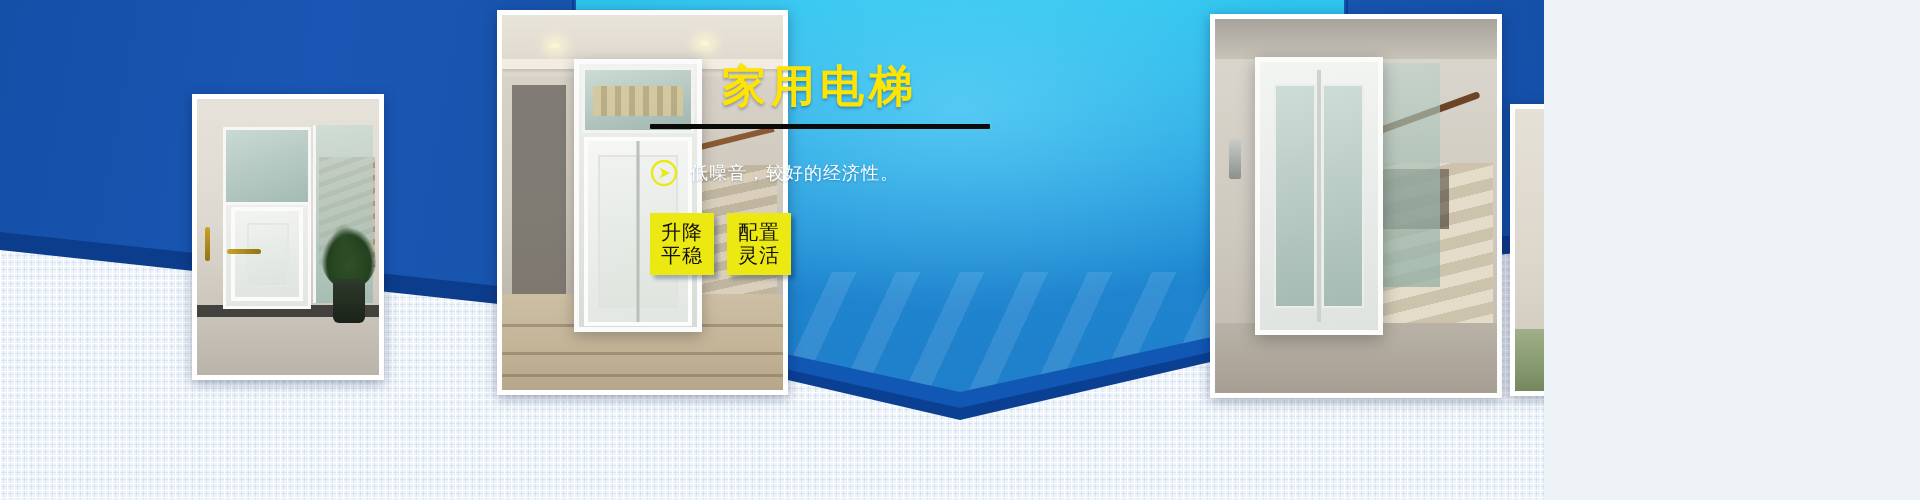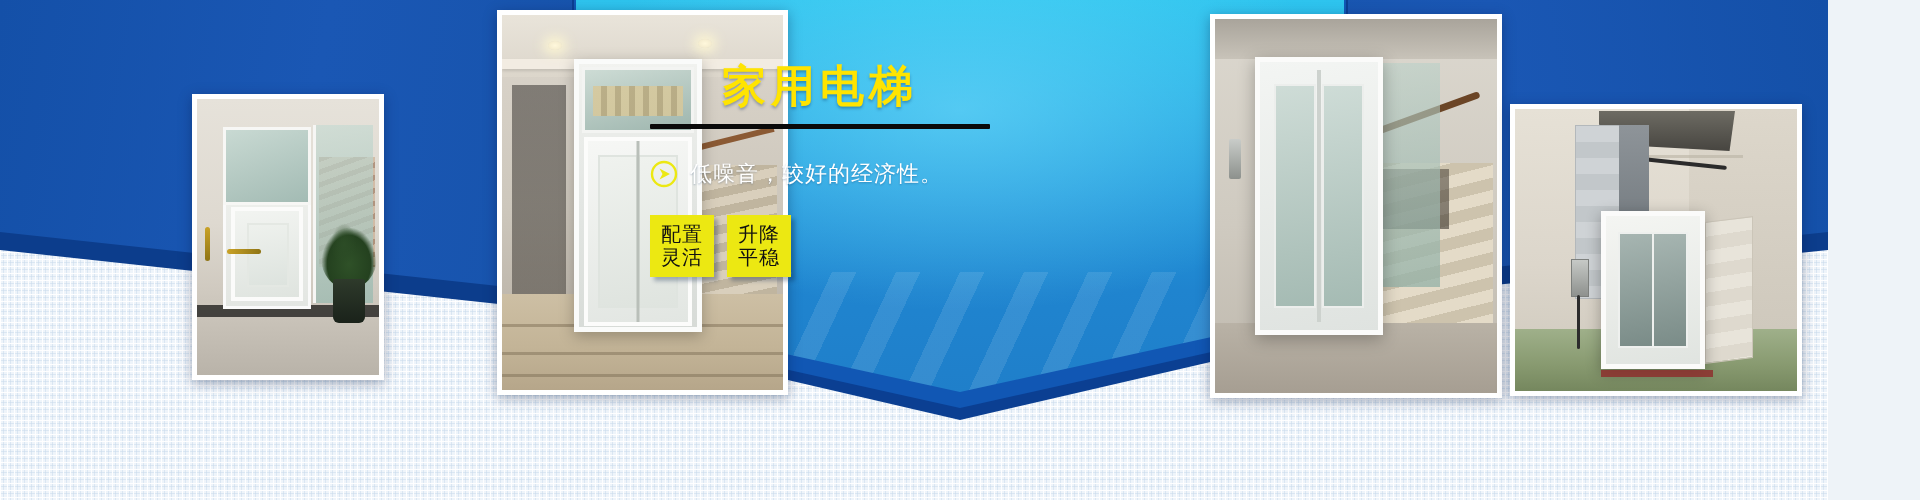--- a/index.html
+++ b/index.html
@@ -2,21 +2,21 @@
 <html><head>
 <meta charset="utf-8">
 <style>
   html,body{margin:0;padding:0;}
   body{
     width:1920px;height:500px;overflow:hidden;
     font-family:"Liberation Sans","DejaVu Sans",sans-serif;
     background:#eef3f8;
   }
   #banner{
-    position:relative;width:1828px;height:500px;overflow:hidden;
+    position:relative;width:1544px;height:500px;overflow:hidden;
     background:#e9f0f7;
   }
 
   
   .bg-texture{
     position:absolute;inset:0;
     background-color:#eef4fa;
     background-image:
       linear-gradient(to right, rgba(255,255,255,.95) 1px, transparent 1px),
       linear-gradient(to bottom, rgba(255,255,255,.95) 1px, transparent 1px),
@@ -84,21 +84,21 @@
   
   .textblock{position:absolute;left:650px;top:62px;width:340px;z-index:6;}
   .title{
     color:#ffe400;font-size:44px;font-weight:bold;letter-spacing:5px;
     text-align:center;line-height:1.1;margin:0 0 14px 0;
     text-shadow:0 2px 3px rgba(0,40,90,.35);
   }
   .rule{height:5px;background:#0a0a0a;margin:0 0 30px 0;border-radius:1px;}
   .tagline{
     display:flex;align-items:center;gap:12px;
-    color:#ffffff;font-size:22px;letter-spacing:1px;margin-bottom:26px;
+    color:#ffffff;font-size:18px;letter-spacing:1px;margin-bottom:26px;
     text-shadow:0 1px 2px rgba(0,40,90,.3);
   }
   .tagline-icon{flex:0 0 auto;display:block;}
   .badges{display:flex;gap:13px;}
   .badge{
     width:64px;height:62px;background:#ece812;
     box-shadow:4px 4px 4px rgba(0,30,70,.30);
     display:flex;flex-direction:column;align-items:center;justify-content:center;
     color:#111;font-size:20px;line-height:1.18;letter-spacing:1px;font-weight:500;
   }
@@ -263,26 +263,26 @@
     <div class="tagline">
       <svg class="tagline-icon" width="28" height="28" viewBox="0 0 28 28">
         <circle cx="14" cy="14" r="12" fill="none" stroke="#ece812" stroke-width="2.4"></circle>
         <path d="M9.5 8.5 L20 14 L9.5 19.5 L12.5 14 Z" fill="#ece812"></path>
       </svg>
       <span>低噪音，较好的经济性。</span>
     </div>
 
     <div class="badges">
       <div class="badge">
+        <span>升降</span>
+        <span>平稳</span>
+      </div>
+      <div class="badge">
         <span>配置</span>
         <span>灵活</span>
-      </div>
-      <div class="badge">
-        <span>升降</span>
-        <span>平稳</span>
       </div>
     </div>
   </div>
 
   <div class="photo" id="photo-3">
     <div class="inner">
       <div class="scene">
         <div class="p3-wall"></div>
         <div class="p3-ceiling"></div>
         <div class="p3-stairs"></div>

